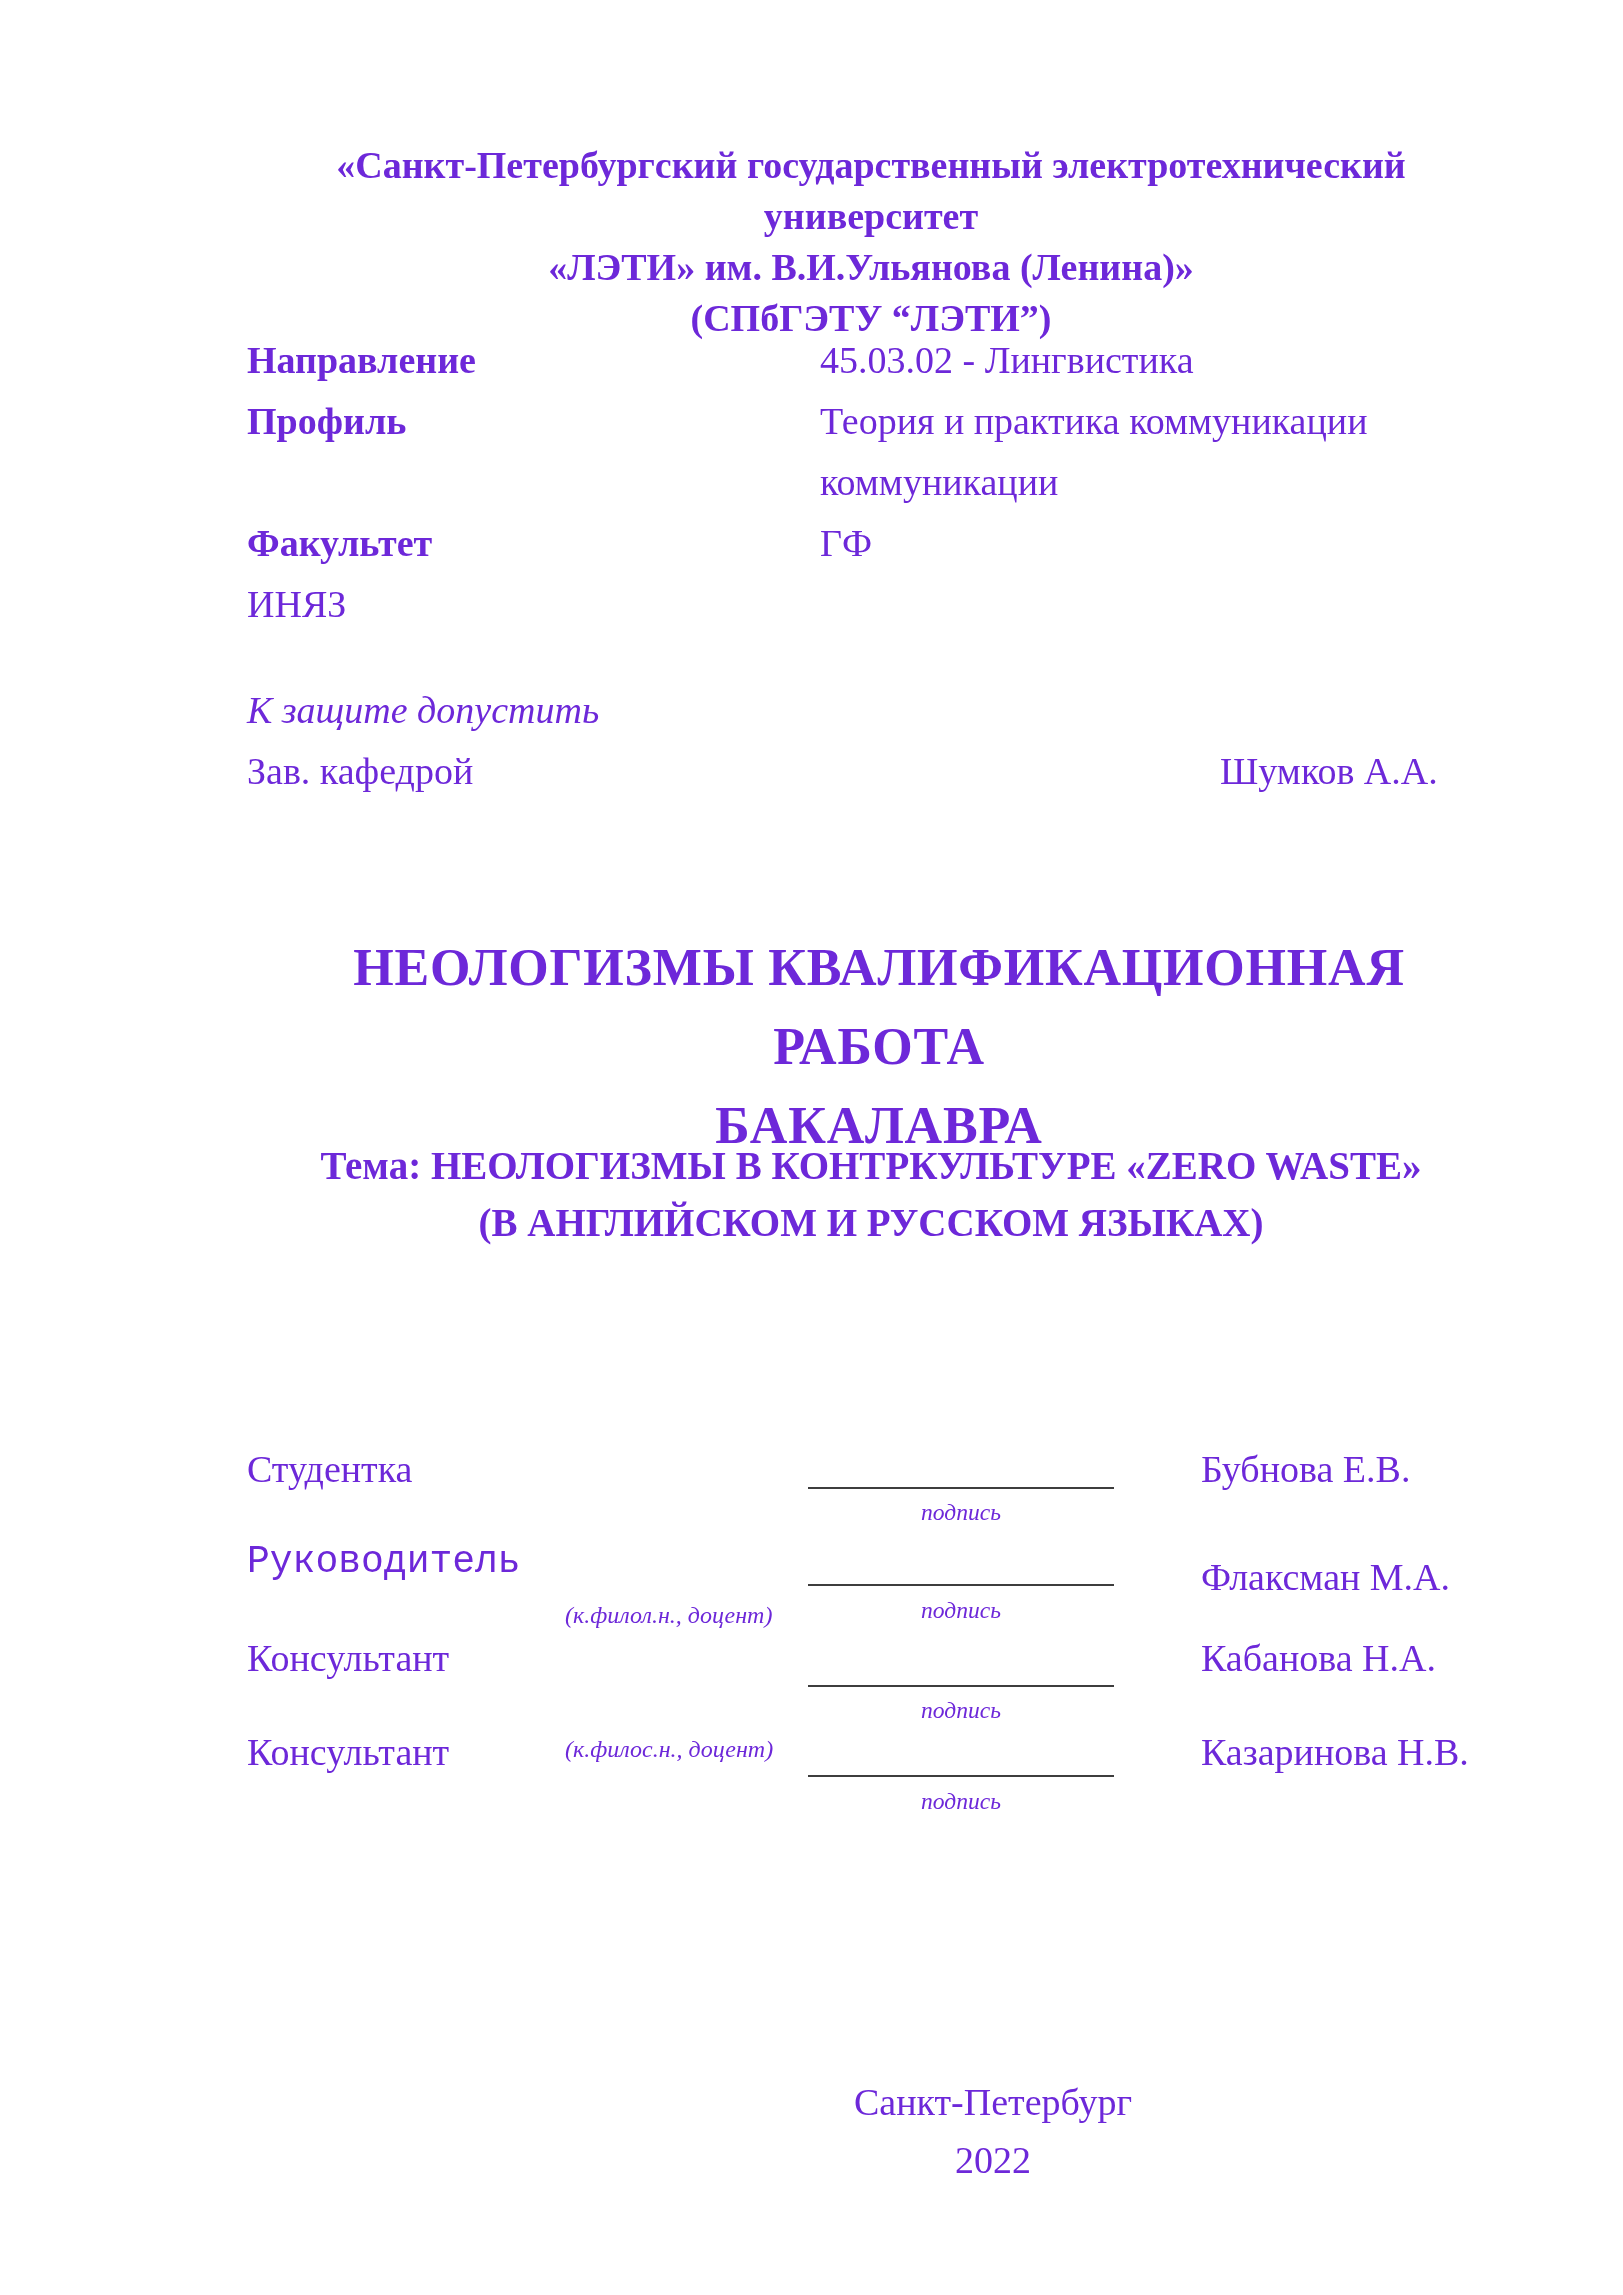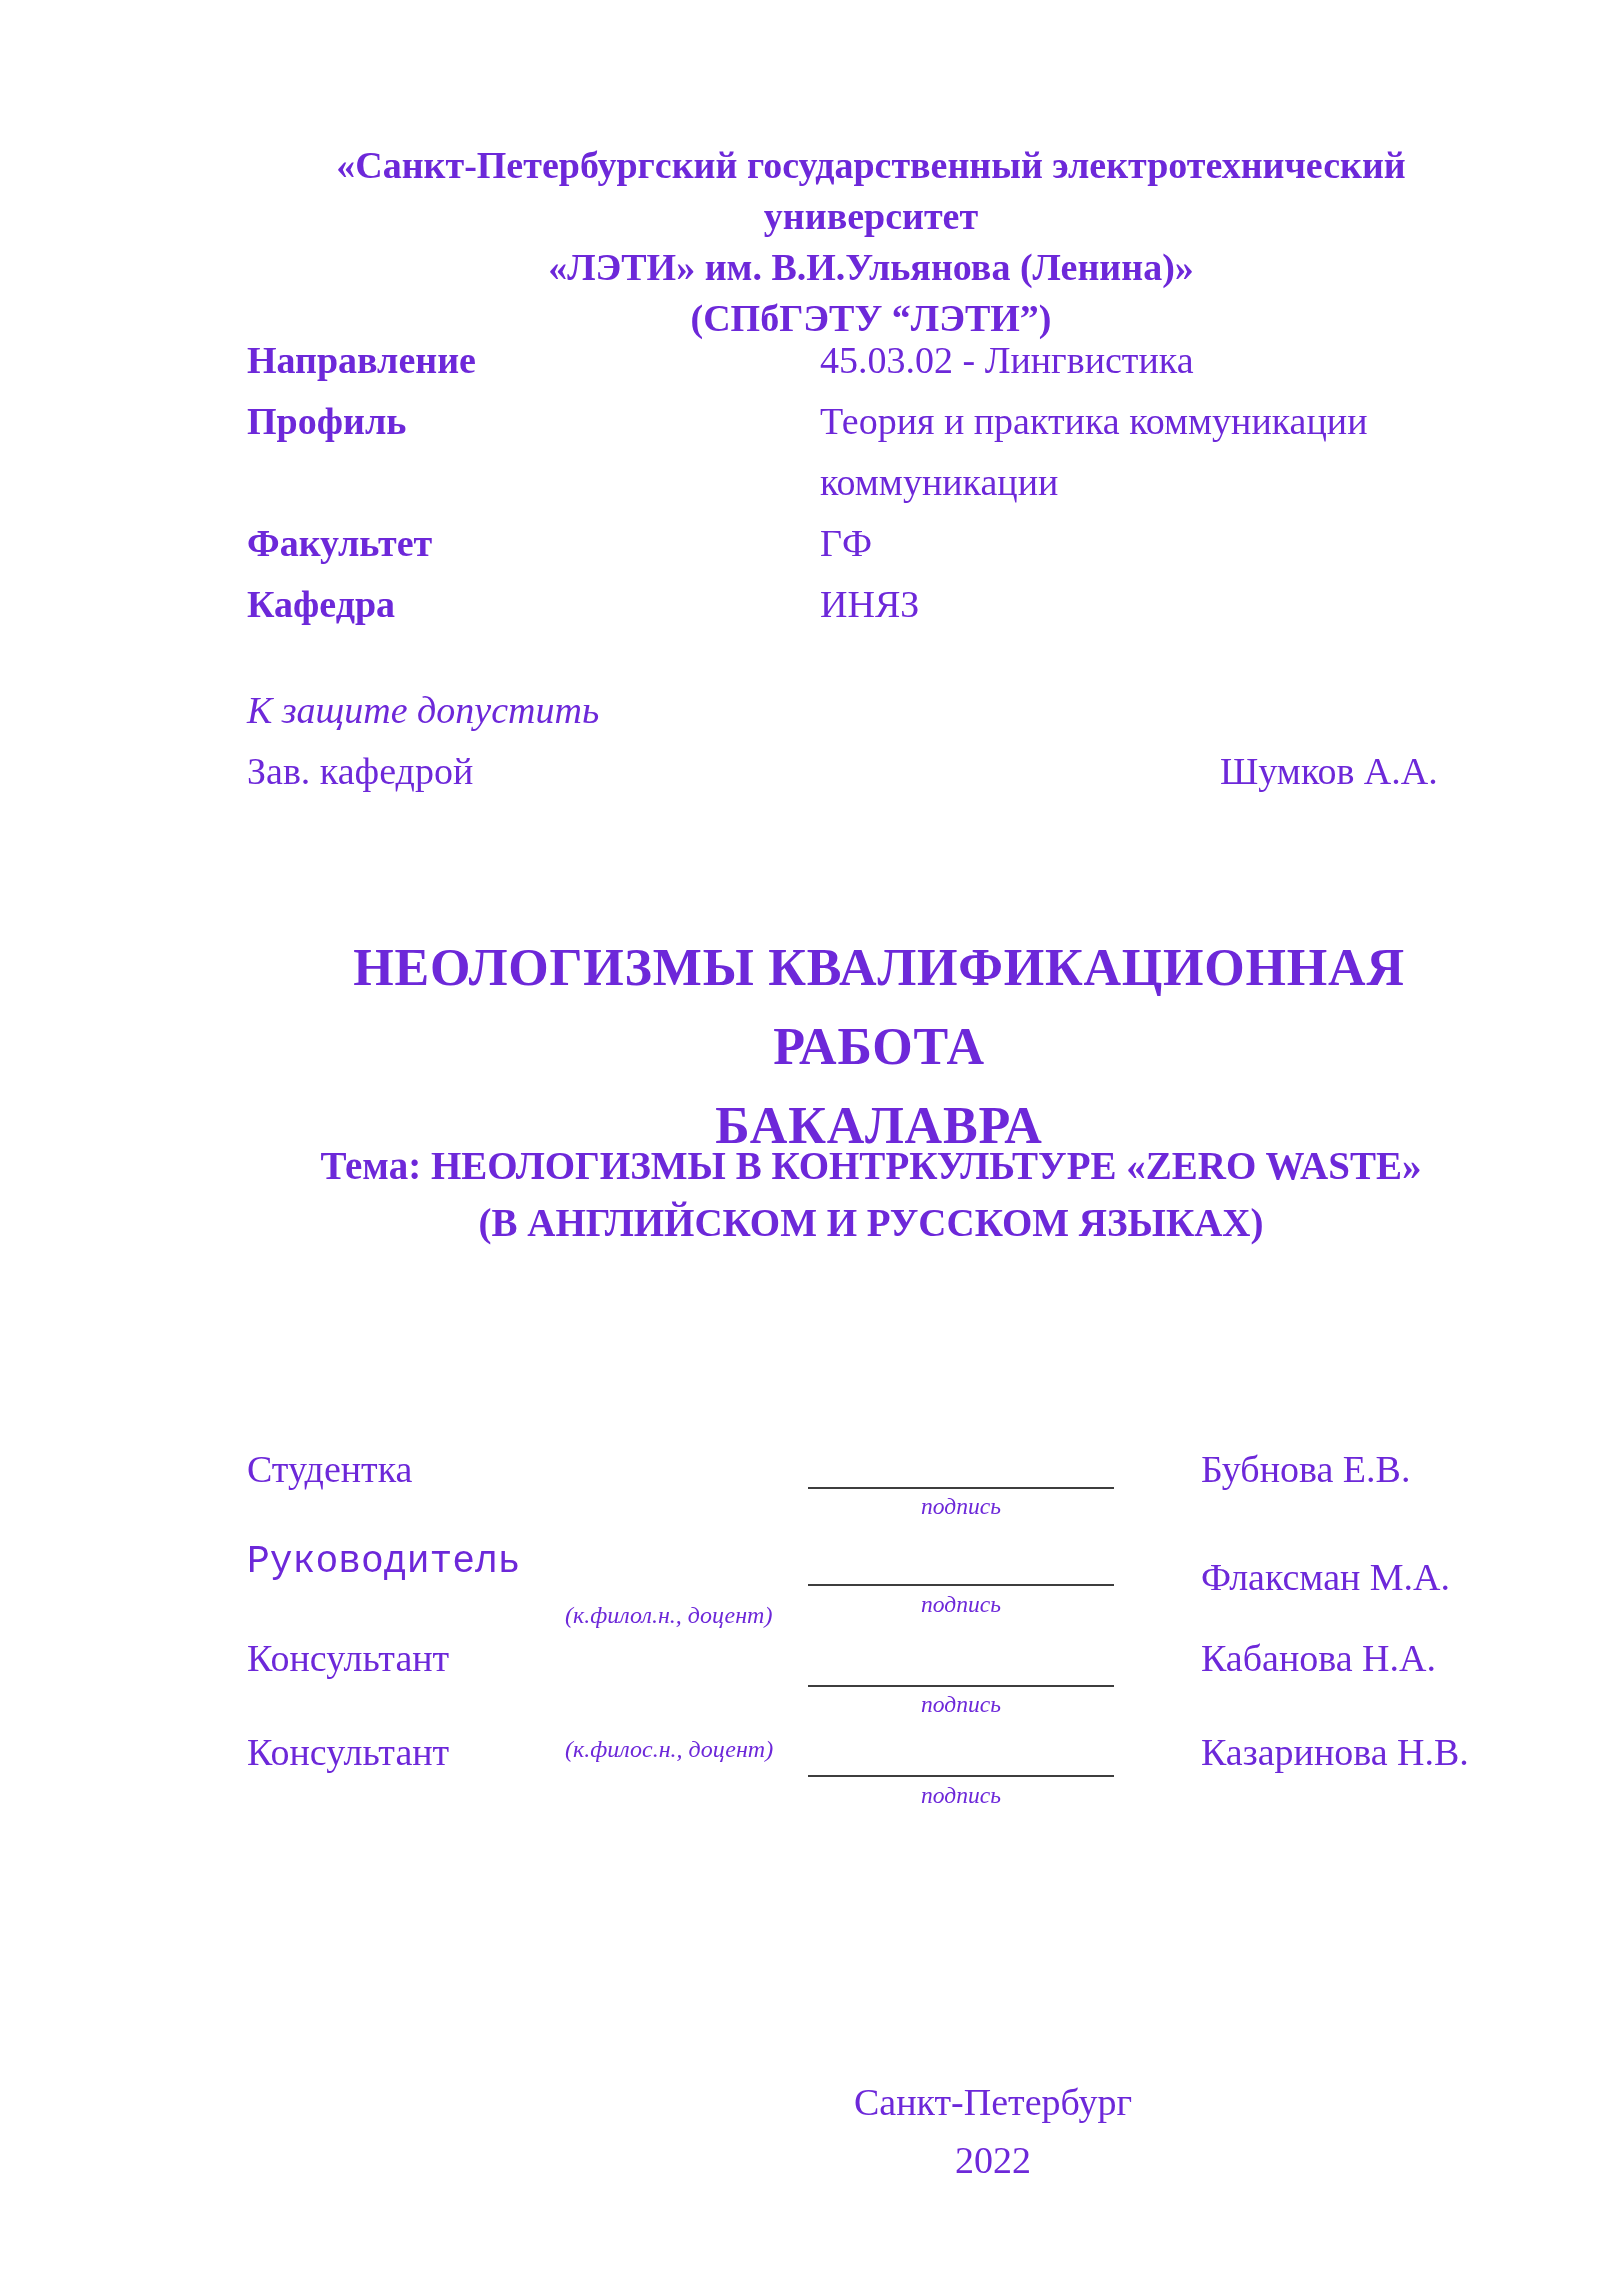--- a/index.html
+++ b/index.html
@@ -130,20 +130,21 @@
     border-bottom: 2.4px solid #3d3d3d;
   }
   .sigs .caption {
     position: absolute;
     left: 561px;
     width: 306px;
     text-align: center;
     font-size: 23.6px;
     font-style: italic;
     line-height: 27px;
+    margin-top: 6px;
   }
   .sigs .sig-name {
     position: absolute;
     left: 954px;
     line-height: 38px;
     white-space: nowrap;
   }
 
   
   .r1.role      { top: 6.3px; }
@@ -199,21 +200,20 @@
     </div>
     <div class="info-row">
       <div class="info-label">Профиль</div>
       <div class="info-value">Теория и практика коммуникации коммуникации</div>
     </div>
     <div class="info-row">
       <div class="info-label">Факультет</div>
       <div class="info-value">ГФ</div>
     </div>
     <div class="info-row">
-      <div class="info-label">Кафедра</div>
       <div class="info-value">ИНЯЗ</div>
     </div>
   </div>
 
   <div class="admit">
     <div class="admit-note">К защите допустить</div>
     <div class="admit-row">
       <span>Зав. кафедрой</span>
       <span class="admit-name">Шумков А.А.</span>
     </div>

